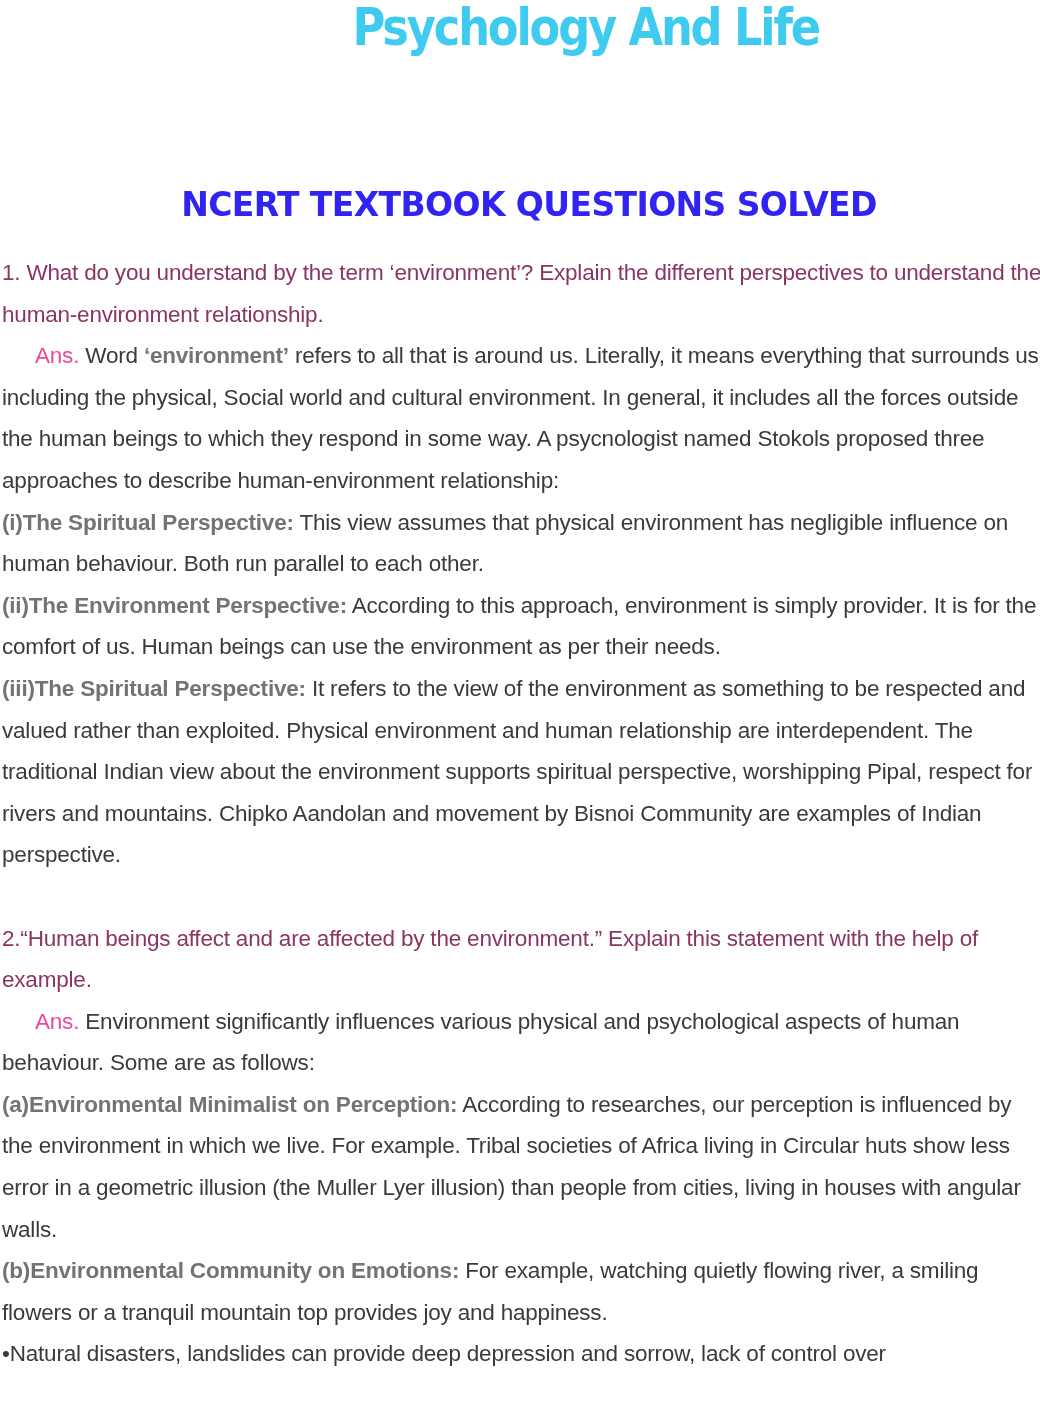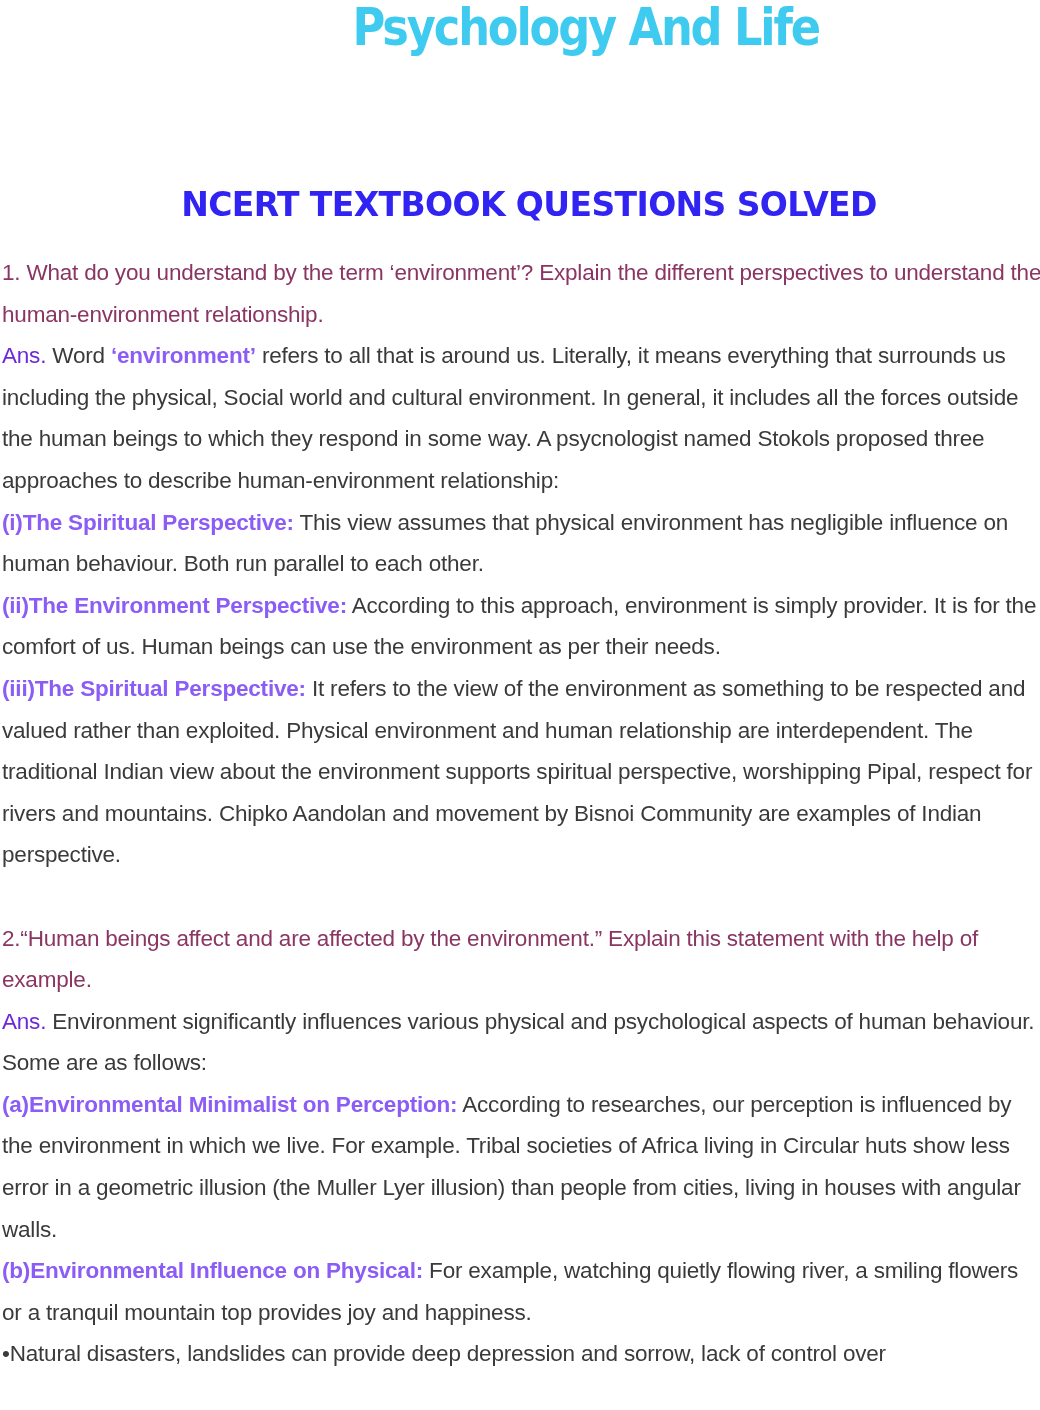--- a/index.html
+++ b/index.html
@@ -45,22 +45,22 @@
     top: 252px;
     left: 2px;
     width: 1040px;
     font-size: 22.5px;
     line-height: 41.6px;
     color: #3a3a3a;
     letter-spacing: -0.2px;
   }
   .content p { margin: 0; }
   .question { color: #8b3563; }
-  .ans-label { color: #6d28d9; }
-  .bold-term { font-weight: bold; color: #8b5cf6; }
+  .ans-label { color: #ec4899; margin-left: 33px; }
+  .bold-term { font-weight: bold; color: #737373; }
   .gap { height: 41.6px; }
 </style>
 </head>
 <body>
 
 <div class="site-title">Psychology And Life</div>
 <div class="section-heading">NCERT TEXTBOOK QUESTIONS SOLVED</div>
 
 <div class="content">
 
@@ -68,16 +68,16 @@
   <p><span class="ans-label">Ans.</span><span> Word </span><span class="bold-term">‘environment’</span><span> refers to all that is around us. Literally, it means everything that surrounds us including the physical, Social world and cultural environment. In general, it includes all the forces outside the human beings to which they respond in some way. A psycnologist named Stokols proposed three approaches to describe human-environment relationship:</span></p>
   <p><span class="bold-term">(i)The Spiritual Perspective:</span><span> This view assumes that physical environment has negligible influence on human behaviour. Both run parallel to each other.</span></p>
   <p><span class="bold-term">(ii)The Environment Perspective:</span><span> According to this approach, environment is simply provider. It is for the comfort of us. Human beings can use the environment as per their needs.</span></p>
   <p><span class="bold-term">(iii)The Spiritual Perspective:</span><span> It refers to the view of the environment as something to be respected and valued rather than exploited. Physical environment and human relationship are interdependent. The traditional Indian view about the environment supports spiritual perspective, worshipping Pipal, respect for rivers and mountains. Chipko Aandolan and movement by Bisnoi Community are examples of Indian perspective.</span></p>
 
   <div class="gap"></div>
 
   <p class="question">2.“Human beings affect and are affected by the environment.” Explain this statement with the help of example.</p>
   <p><span class="ans-label">Ans.</span><span> Environment significantly influences various physical and psychological aspects of human behaviour. Some are as follows:</span></p>
   <p><span class="bold-term">(a)Environmental Minimalist on Perception:</span><span> According to researches, our perception is influenced by the environment in which we live. For example. Tribal societies of Africa living in Circular huts show less error in a geometric illusion (the Muller Lyer illusion) than people from cities, living in houses with angular walls.</span></p>
-  <p><span class="bold-term">(b)Environmental Influence on Physical:</span><span> For example, watching quietly flowing river, a smiling flowers or a tranquil mountain top provides joy and happiness.</span></p>
+  <p><span class="bold-term">(b)Environmental Community on Emotions:</span><span> For example, watching quietly flowing river, a smiling flowers or a tranquil mountain top provides joy and happiness.</span></p>
   <p>•Natural disasters, landslides can provide deep depression and sorrow, lack of control over</p>
 
 </div>
 
 </body></html>

